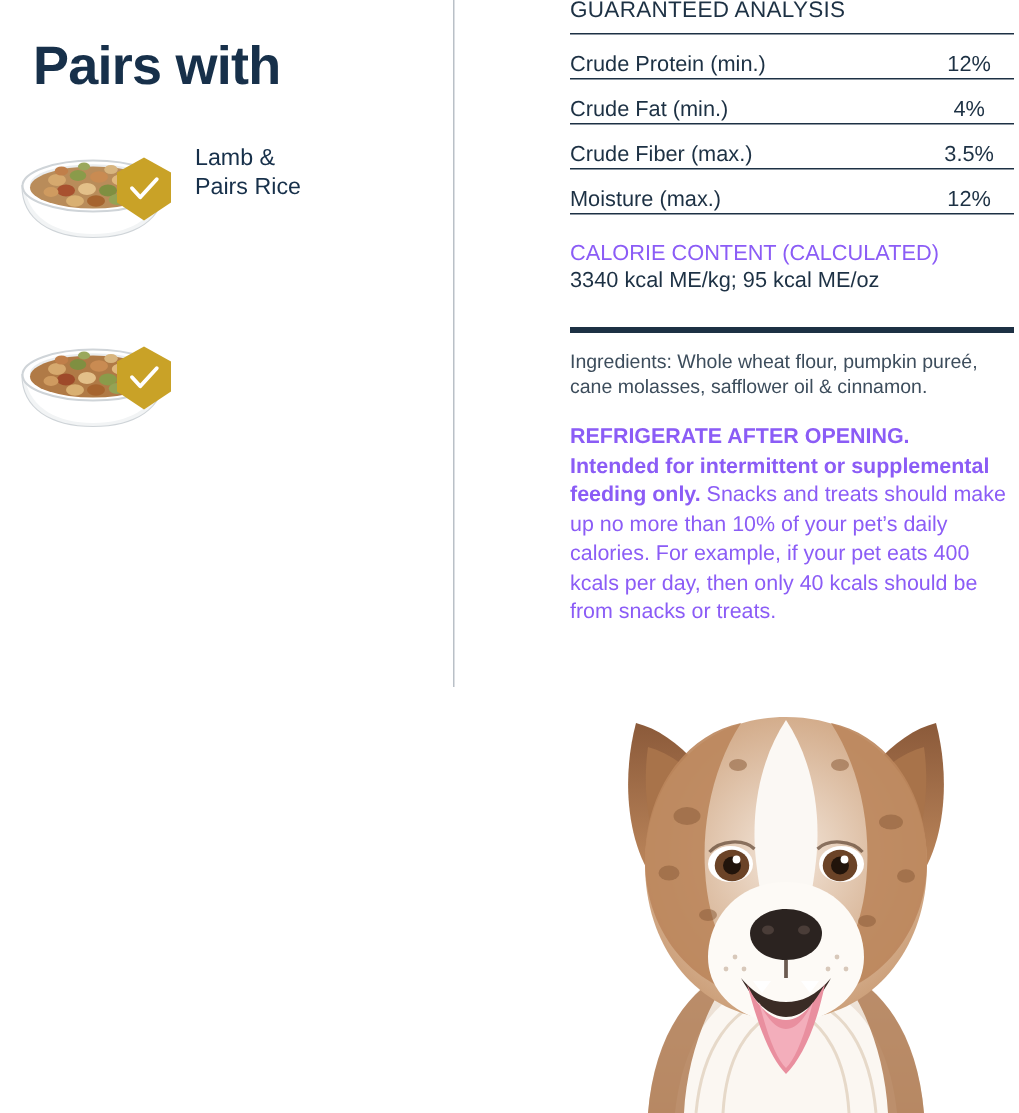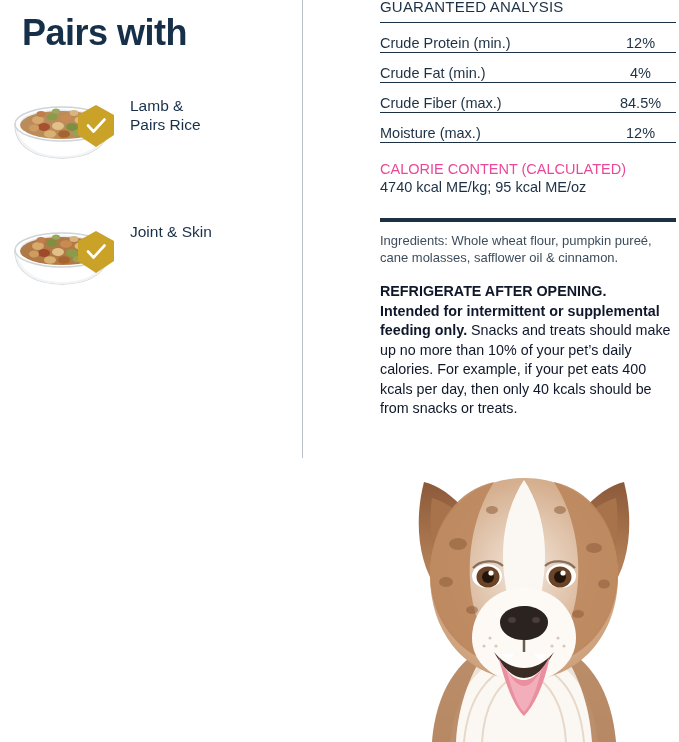--- a/index.html
+++ b/index.html
@@ -21,21 +21,21 @@
     position: absolute;
     left: 0;
     top: 0;
     width: 303px;
     height: 742px;
   }
 
   #pairs-title {
     position: absolute;
     left: 22px;
-    top: 12px;
+    top: 23px;
     font-size: 36px;
     font-weight: bold;
     letter-spacing: -0.5px;
     color: #17304a;
   }
 
   .pair-row {
     position: absolute;
     left: 0;
     width: 303px;
@@ -123,21 +123,21 @@
   #ga-table tr:first-child td { border-top: 1px solid #1d3144; }
 
   #calorie-block {
     position: absolute;
     left: 0;
     top: 160px;
     width: 296px;
   }
   #calorie-heading {
     font-size: 14.5px;
-    color: #ec4899;
+    color: #8b5cf6;
     line-height: 18px;
   }
   #calorie-value {
     font-size: 14.5px;
     color: #1d3144;
     line-height: 18px;
   }
   #thick-rule {
     position: absolute;
     left: 0;
@@ -157,21 +157,21 @@
     color: #3d4d5c;
   }
 
   #feeding-block {
     position: absolute;
     left: 0;
     top: 282px;
     width: 299px;
     font-size: 14.3px;
     line-height: 19.5px;
-    color: #0f172a;
+    color: #8b5cf6;
   }
   #feeding-block .strong { font-weight: bold; }
 
   
   #dog-photo {
     position: absolute;
     left: 372px;
     top: 424px;
     width: 307px;
     height: 318px;
@@ -273,21 +273,20 @@
         </g>
       </svg>
     </div>
     <div class="check-badge">
       <svg width="40" height="44" viewBox="0 0 40 44">
         <path d="M20 1 L38 11 L38 31 L20 43 L2 31 L2 11 Z" fill="#c9a227"></path>
         <path d="M12 21.5 L17.5 27.5 L28.5 15.5" fill="none" stroke="#ffffff" stroke-width="2.6" stroke-linecap="round" stroke-linejoin="round"></path>
       </svg>
     </div>
     <div class="pair-label">
-      <div>Joint &amp; Skin</div>
     </div>
   </div>
 </div>
 
 <div id="vertical-divider"></div>
 
 <div id="right-column">
 
   <div id="guaranteed-analysis-heading">GUARANTEED ANALYSIS</div>
 
@@ -296,32 +295,32 @@
       <tr>
         <td>Crude Protein (min.)</td>
         <td class="val">12%</td>
       </tr>
       <tr>
         <td>Crude Fat (min.)</td>
         <td class="val">4%</td>
       </tr>
       <tr>
         <td>Crude Fiber (max.)</td>
-        <td class="val">84.5%</td>
+        <td class="val">3.5%</td>
       </tr>
       <tr>
         <td>Moisture (max.)</td>
         <td class="val">12%</td>
       </tr>
     </tbody>
   </table>
 
   <div id="calorie-block">
     <div id="calorie-heading">CALORIE CONTENT (CALCULATED)</div>
-    <div id="calorie-value">4740 kcal ME/kg; 95 kcal ME/oz</div>
+    <div id="calorie-value">3340 kcal ME/kg; 95 kcal ME/oz</div>
   </div>
 
   <div id="thick-rule"></div>
 
   <div id="ingredients">Ingredients: Whole wheat flour, pumpkin pureé, cane molasses, safflower oil &amp; cinnamon.</div>
 
   <div id="feeding-block">
     <span class="strong">REFRIGERATE AFTER OPENING.</span><br>
     <span class="strong">Intended for intermittent or supplemental feeding only.</span><span> Snacks and treats should make up no more than 10% of your pet’s daily calories. For example, if your pet eats 400 kcals per day, then only 40 kcals should be from snacks or treats.</span>
   </div>

